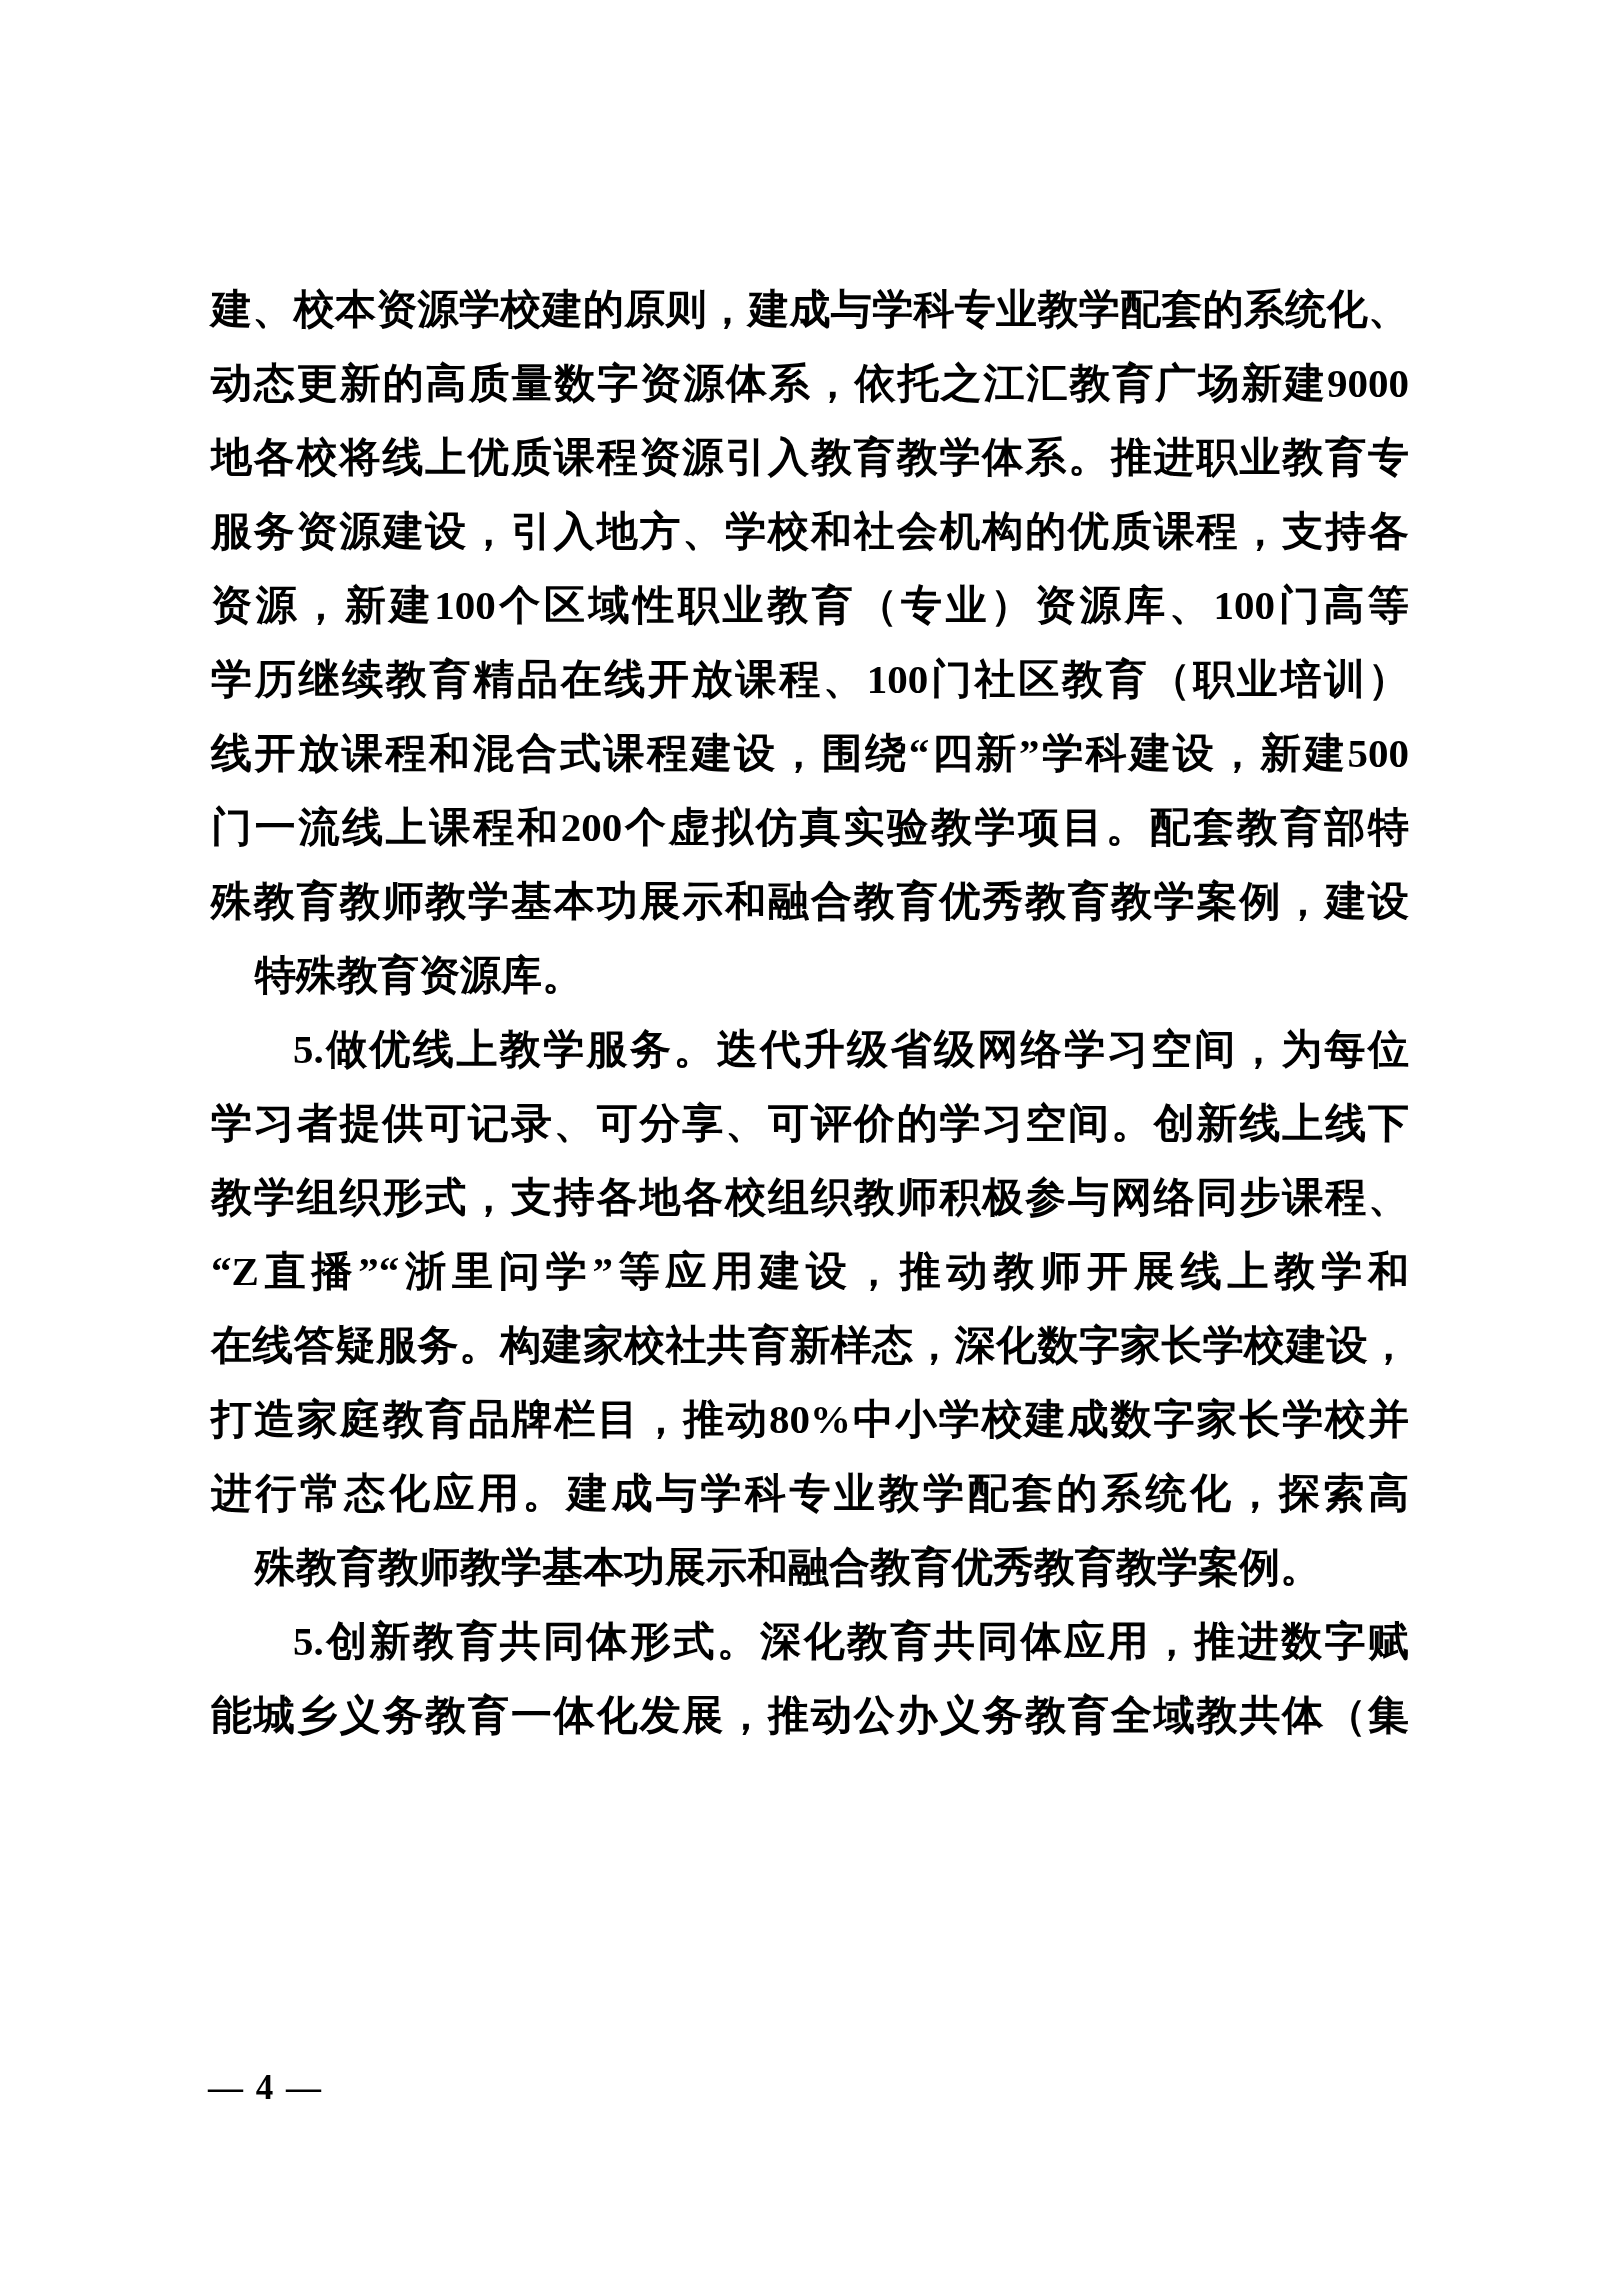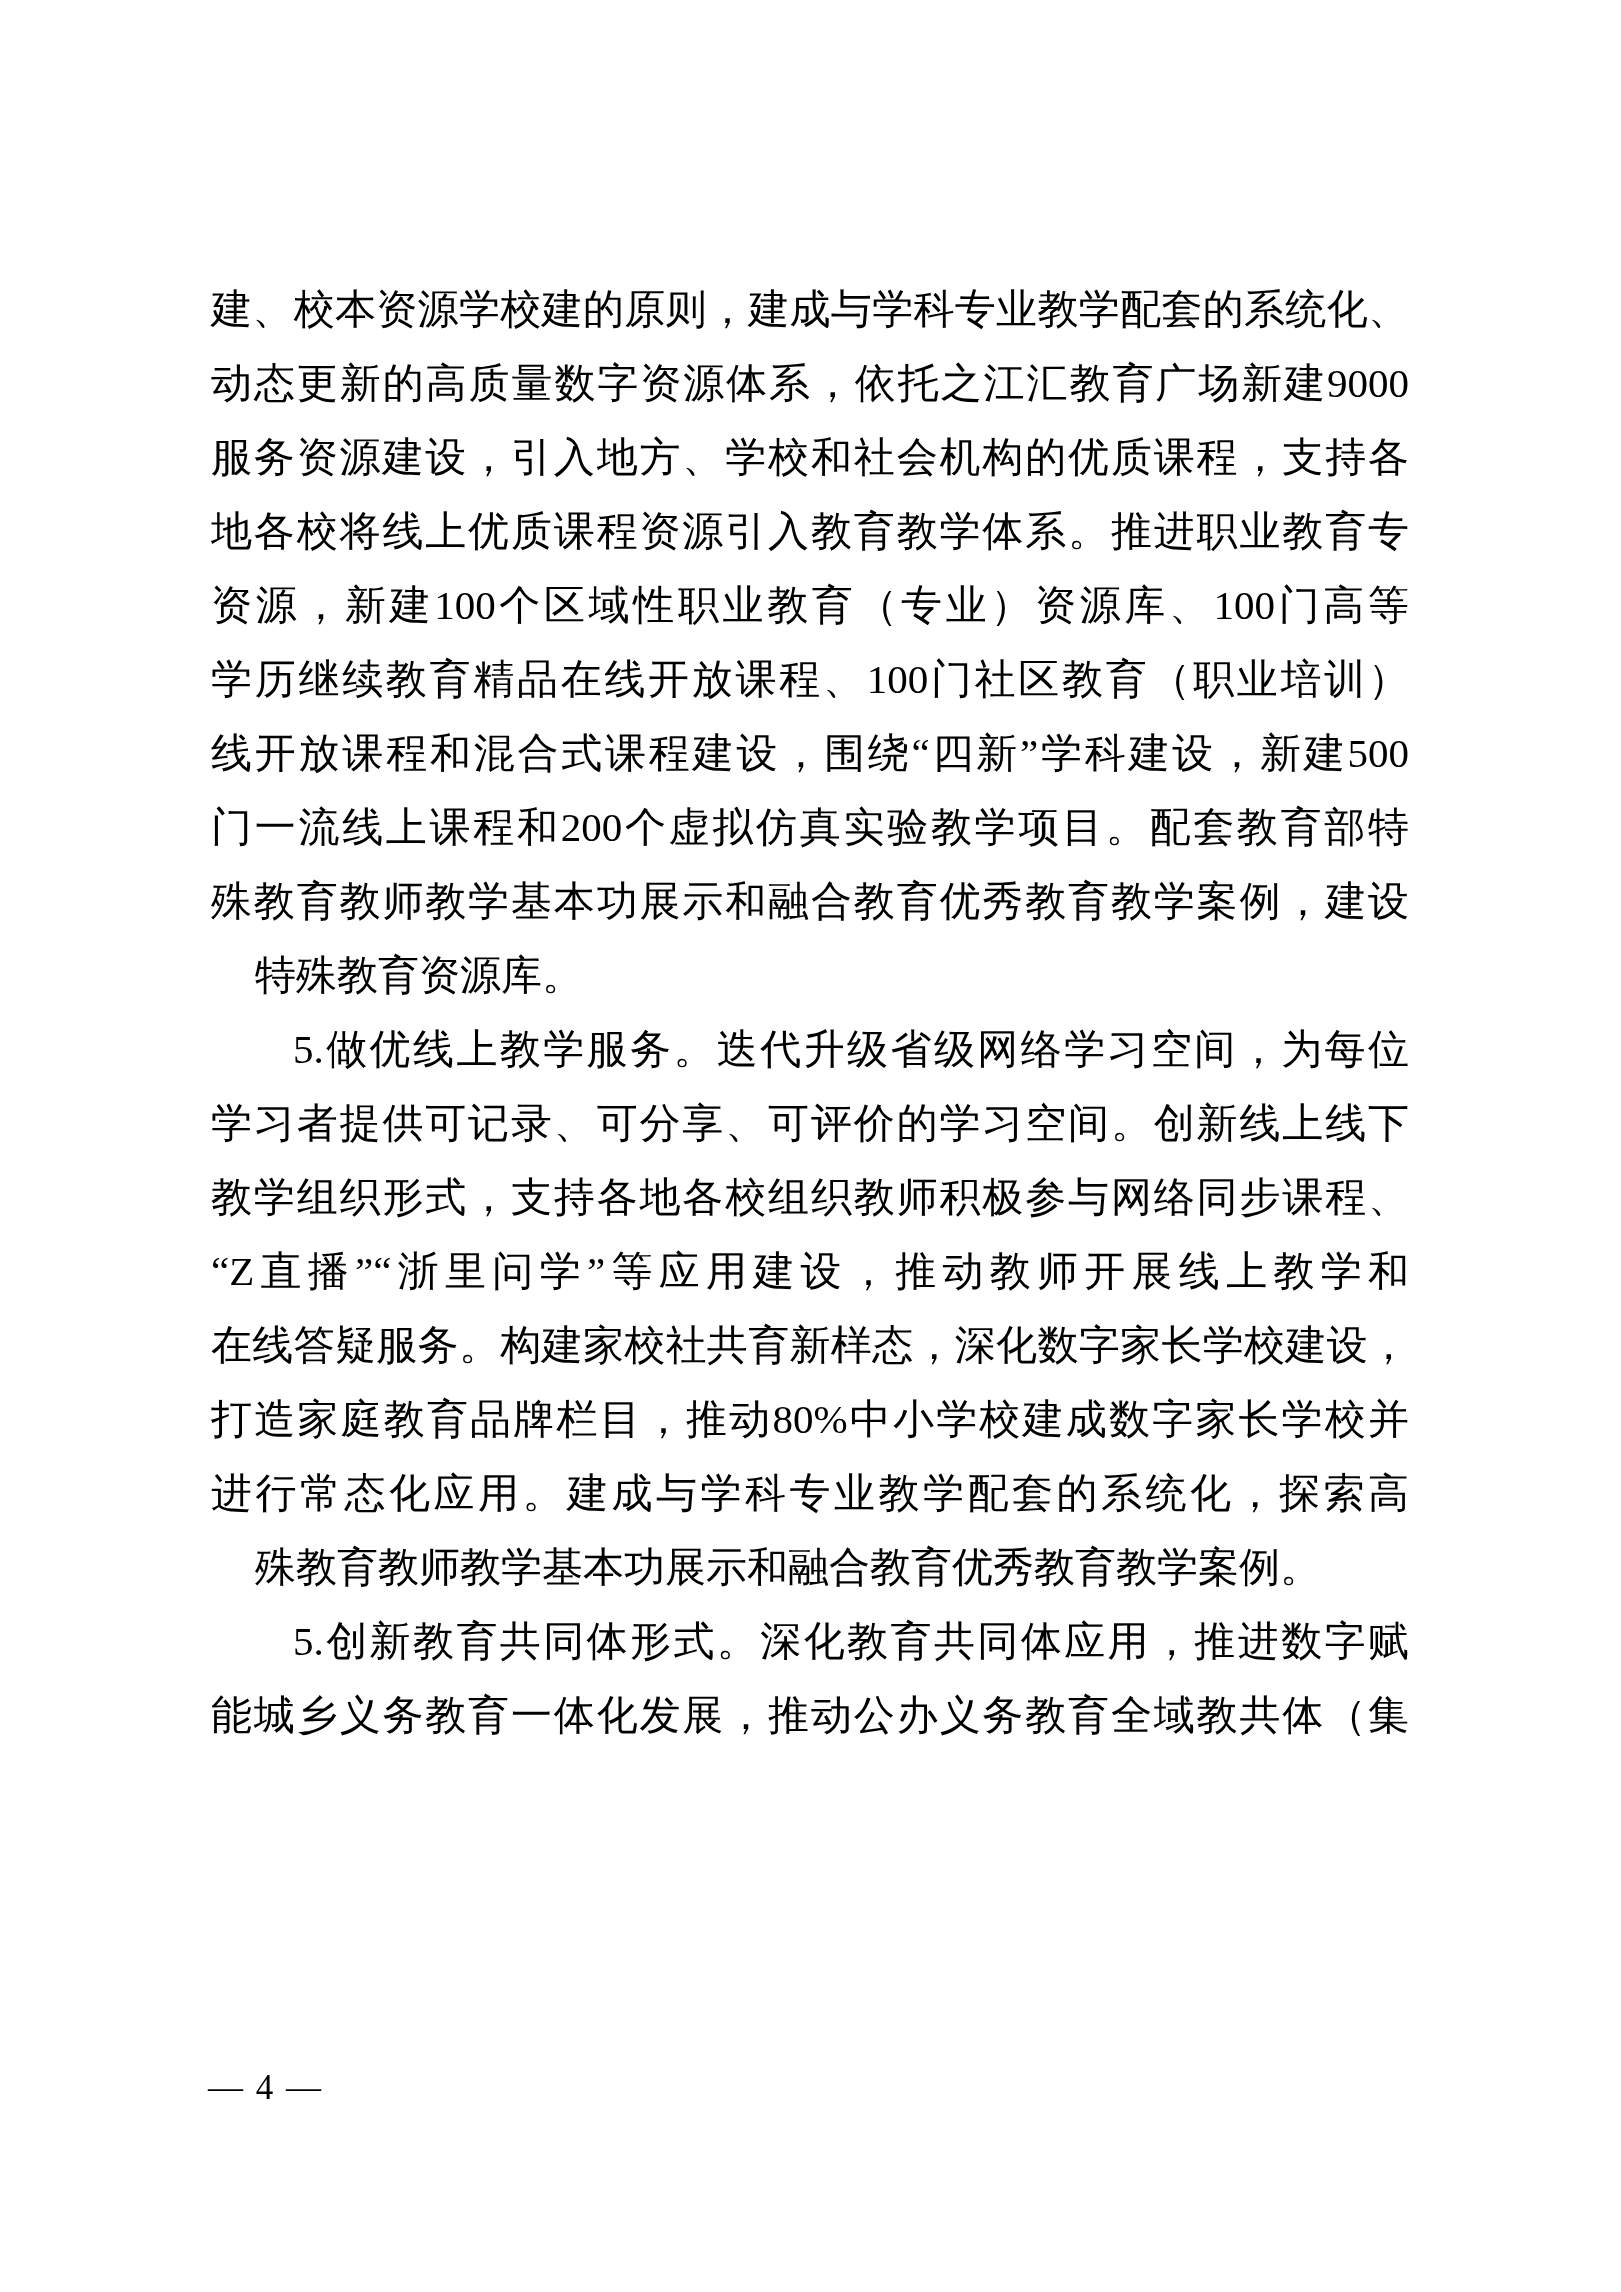--- a/index.html
+++ b/index.html
@@ -8,20 +8,21 @@
     background: #ffffff;
   }
   .page {
     position: relative;
     width: 1621px;
     height: 2293px;
     background: #ffffff;
     overflow: hidden;
     font-family: "Liberation Serif", "DejaVu Serif", serif;
     color: #000000;
+    font-weight: bold;
   }
   .doc-body {
     position: absolute;
     left: 211px;
     top: 272px;
     width: 1198px;
   }
   .line {
     height: 74px;
     line-height: 74px;
@@ -51,22 +52,22 @@
     color: #000000;
   }
 </style>
 </head>
 <body>
 
 <div class="page">
   <div class="doc-body">
     <div class="line">建、校本资源学校建的原则，建成与学科专业教学配套的系统化、</div>
     <div class="line">动态更新的高质量数字资源体系，依托之江汇教育广场新建9000</div>
+    <div class="line">地各校将线上优质课程资源引入教育教学体系。推进职业教育专</div>
     <div class="line">服务资源建设，引入地方、学校和社会机构的优质课程，支持各</div>
-    <div class="line">地各校将线上优质课程资源引入教育教学体系。推进职业教育专</div>
     <div class="line">资源，新建100个区域性职业教育（专业）资源库、100门高等</div>
     <div class="line">学历继续教育精品在线开放课程、100门社区教育（职业培训）</div>
     <div class="line">线开放课程和混合式课程建设，围绕“四新”学科建设，新建500</div>
     <div class="line">门一流线上课程和200个虚拟仿真实验教学项目。配套教育部特</div>
     <div class="line">殊教育教师教学基本功展示和融合教育优秀教育教学案例，建设</div>
     <div class="line para-end">特殊教育资源库。</div>
     <div class="line indent">5.做优线上教学服务。迭代升级省级网络学习空间，为每位</div>
     <div class="line">学习者提供可记录、可分享、可评价的学习空间。创新线上线下</div>
     <div class="line">教学组织形式，支持各地各校组织教师积极参与网络同步课程、</div>
     <div class="line">“Z直播”“浙里问学”等应用建设，推动教师开展线上教学和</div>

